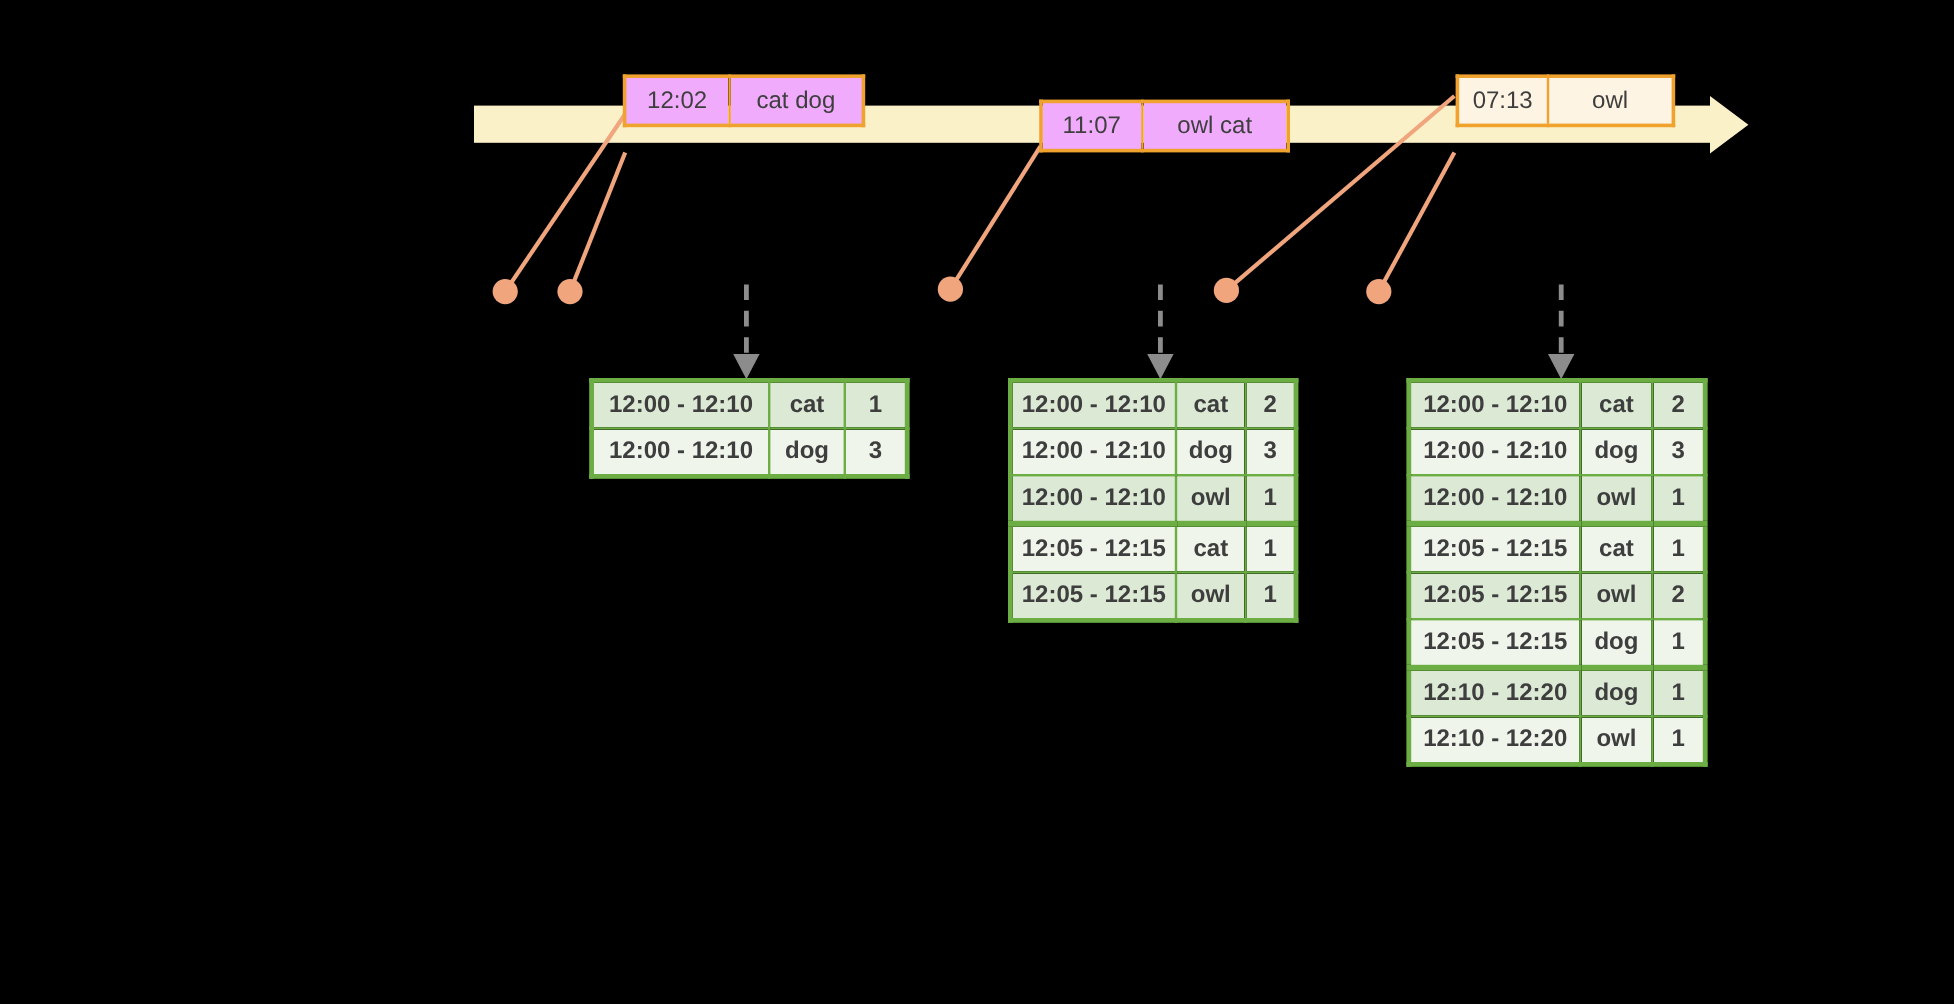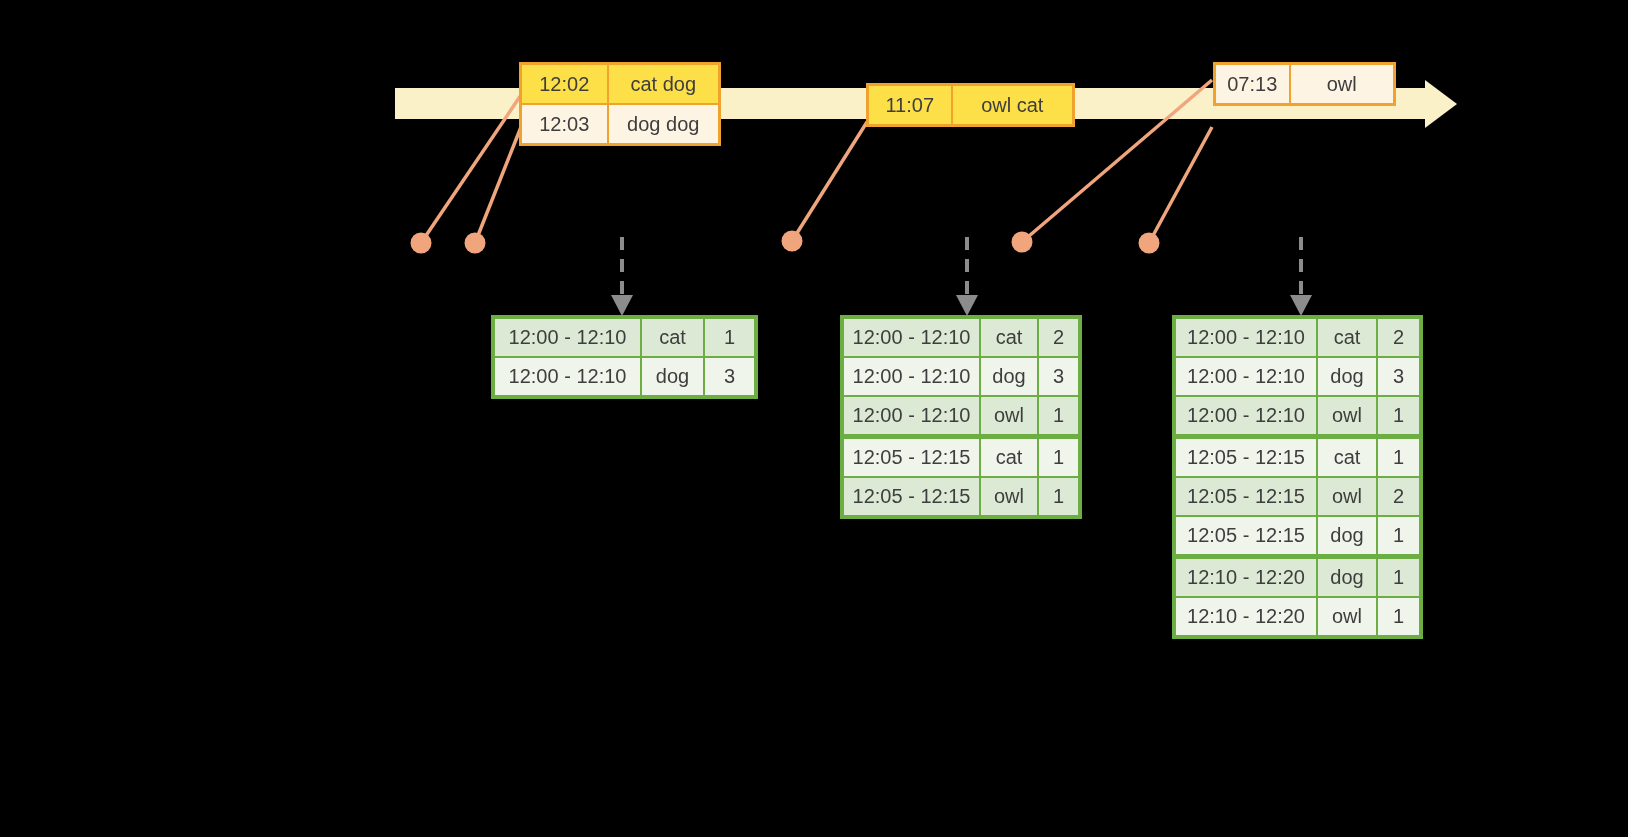--- a/index.html
+++ b/index.html
@@ -6,25 +6,25 @@
   #canvas{position:relative;width:1628px;height:837px;background:#000;overflow:hidden;
           font-family:"Liberation Sans","DejaVu Sans",sans-serif;color:#3e3e3e;}
   #shapes{position:absolute;left:0;top:0;}
 
   table{border-collapse:collapse;position:absolute;table-layout:fixed;}
   td{padding:0;text-align:center;vertical-align:middle;font-size:20px;color:#3e3e3e;overflow:hidden;white-space:nowrap;}
 
   
   .event-table{border:3px solid #f0a22f;}
   .event-table td{border:2px solid #f0a22f;height:38px;}
-  tr.edark td{background:#fde047;}
+  tr.edark td{background:#f0abfc;}
   tr.elight td{background:#fdf4e3;}
 
   
-  .result-table{border:4px solid #6cae44;}
+  .result-table{border:4px solid #6cae44;font-weight:bold;}
   .result-table td{border:2px solid #6cae44;height:37px;}
   tr.dark td{background:#dce9d5;}
   tr.light td{background:#eff5eb;}
   tr.sep td{border-top-width:5px;}
 </style>
 </head>
 <body>
 
 <div id="canvas">
 
@@ -62,24 +62,20 @@
   <table class="event-table" style="left:519px;top:62px;width:199px">
     <colgroup>
         <col style="width:87px">
         <col style="width:112px">
       </colgroup>
     <tbody>
         <tr class="edark">
       <td>12:02</td>
       <td>cat dog</td>
     </tr>
-    <tr class="elight">
-      <td>12:03</td>
-      <td>dog dog</td>
-    </tr>
   </tbody>
     </table>
 
   <table class="event-table" style="left:866px;top:83px;width:206px">
     <colgroup>
         <col style="width:84px">
         <col style="width:122px">
       </colgroup>
     <tbody>
         <tr class="edark">

